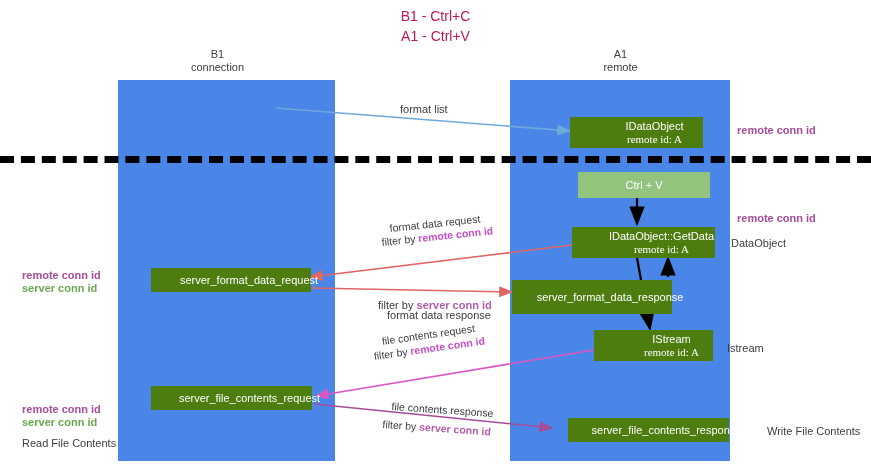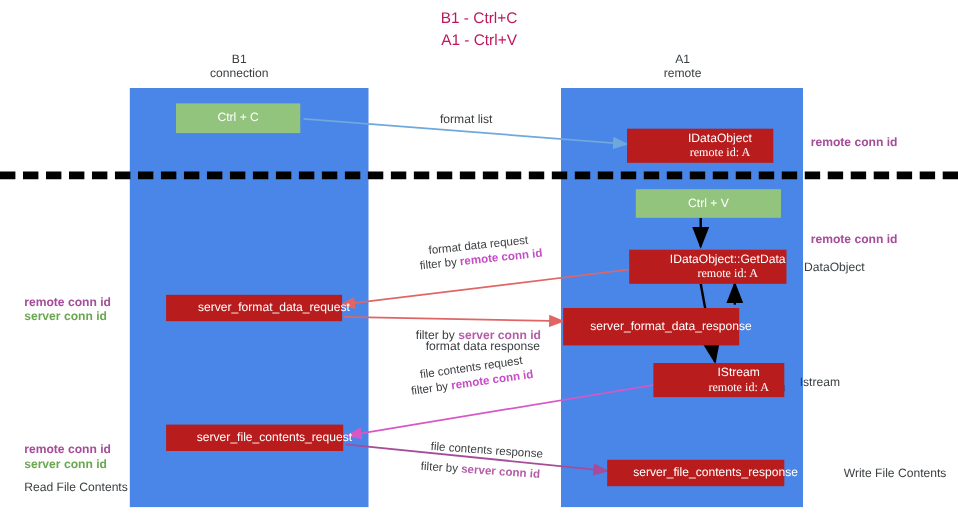--- a/index.html
+++ b/index.html
@@ -13,21 +13,21 @@
   #stage{position:absolute;left:0;top:0;width:871px;height:467px;}
   svg#wires{position:absolute;left:0;top:0;width:871px;height:467px;pointer-events:none;}
 
   .col{position:absolute;background:#4a86e8;}
   .colhdr{position:absolute;text-align:center;font-size:11px;line-height:13px;color:#3c4043;}
 
   .box{position:absolute;box-sizing:border-box;display:flex;flex-direction:column;
        align-items:center;justify-content:center;color:#ffffff;font-size:11px;
        line-height:13px;text-align:center;}
   .green{background:#93c47d;}
-  .orange{background:#b91c1c;padding-left:36px;}
+  .orange{background:#4d7c0f;padding-left:36px;}
   .box .l1{display:block;}
   .box .l2{display:block;font-family:Liberation Serif, serif;}
 
   .lbl{position:absolute;font-size:11px;line-height:14px;color:#3c4043;white-space:nowrap;}
   .lbl.purple{color:#a64d9a;font-weight:bold;}
   .lbl.green-t{color:#6aa84f;font-weight:bold;}
 
   .rot{position:absolute;font-size:10.5px;line-height:13px;color:#3c4043;white-space:nowrap;
        transform-origin:0 0;}
   .rot b.pr{color:#c44ec4;font-weight:bold;}
@@ -94,23 +94,20 @@
 
     <line x1="594" y1="350" x2="316" y2="396" stroke="#d957c4" stroke-width="1.6" marker-end="url(#ahMG)"></line>
 
     <line x1="314" y1="404" x2="552" y2="428" stroke="#a64d9a" stroke-width="1.6" marker-end="url(#ahPU)"></line>
 
     <line x1="712" y1="350" x2="712" y2="356" stroke="#000000" stroke-width="2"></line>
   </svg>
 
   <div class="dash"></div>
 
-  <div class="box green" style="left:160px;top:94px;width:113px;height:27px;">
-    <span class="l1">Ctrl + C</span>
-  </div>
 
   <div class="box orange" style="left:570px;top:117px;width:133px;height:31px;">
     <span class="l1">IDataObject</span>
     <span class="l2">remote id: A</span>
   </div>
 
   <div class="box green" style="left:578px;top:172px;width:132px;height:26px;">
     <span class="l1">Ctrl + V</span>
   </div>
 
@@ -129,21 +126,21 @@
 
   <div class="box orange" style="left:594px;top:330px;width:119px;height:31px;">
     <span class="l1">IStream</span>
     <span class="l2">remote id: A</span>
   </div>
 
   <div class="box orange" style="left:151px;top:386px;width:161px;height:24px;">
     <span class="l1">server_file_contents_request</span>
   </div>
 
-  <div class="box orange" style="left:552px;top:418px;width:161px;height:24px;">
+  <div class="box orange" style="left:568px;top:418px;width:161px;height:24px;">
     <span class="l1">server_file_contents_response</span>
   </div>
 
   <div class="lbl" style="left:400px;top:102px;">format list</div>
 
   <div class="rot" style="left:389px;top:222px;transform:rotate(-6deg);">
     <span>format data request</span>
   </div>
   <div class="rot" style="left:381px;top:236px;transform:rotate(-6deg);">
     <span>filter by </span><b class="pr">remote conn id</b>

